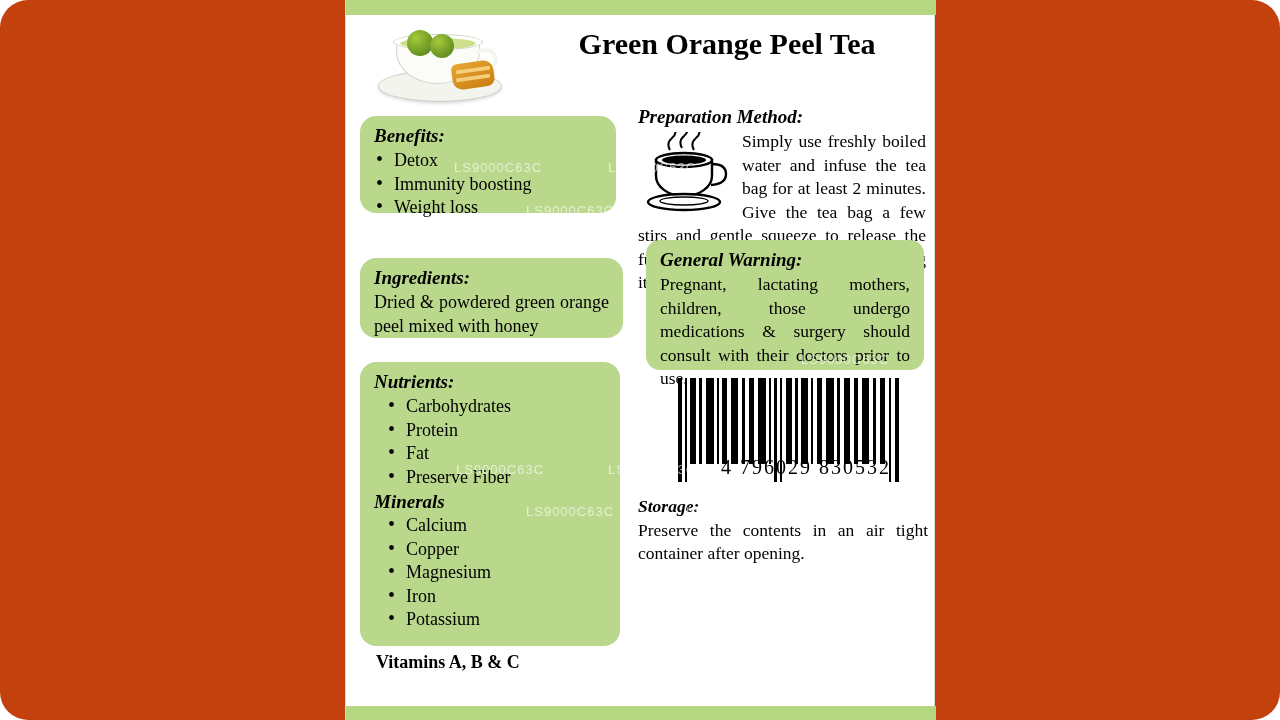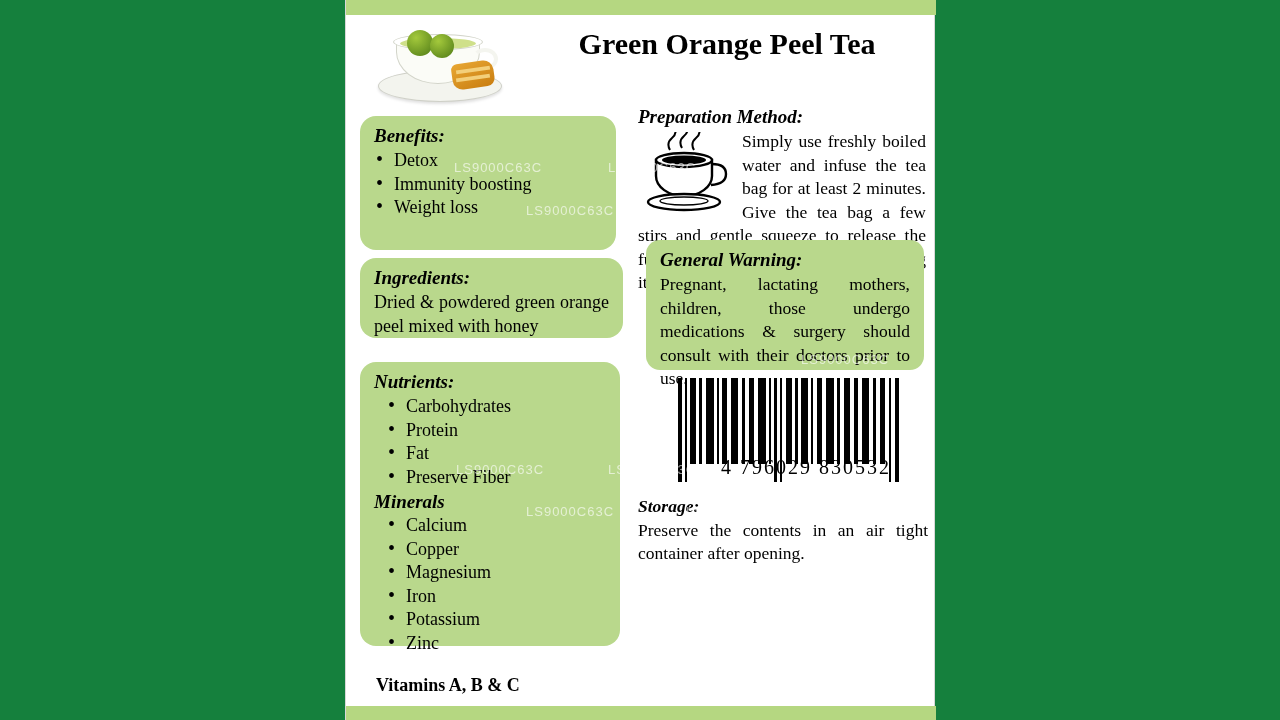--- a/index.html
+++ b/index.html
@@ -5,22 +5,23 @@
   * { box-sizing: border-box; }
   html, body {
     margin: 0; padding: 0;
     width: 1280px; height: 720px;
     background: #ffffff;
     font-family: "Liberation Serif", serif;
   }
   #page {
     position: relative;
     width: 1280px; height: 720px;
-    background: #15803d;
+    background: #c2410c;
     overflow: hidden;
+    border-radius: 28px;
   }
   .label-card {
     position: absolute;
     left: 345px; top: 0px;
     width: 590px; height: 720px;
     background: #ffffff;
     border-left: 1px solid #d8d8d8;
     border-right: 1px solid #d8d8d8;
   }
   .top-bar {
@@ -141,21 +142,21 @@
   }
   ul.bullets li:before {
     content: "\2022";
     position: absolute;
     left: 2px; top: -1px;
     font-size: 20px;
   }
   ul.bullets.indented li { padding-left: 32px; }
   ul.bullets.indented li:before { left: 14px; }
 
-  #benefits-box  { left: 14px; top: 116px; width: 256px; height: 134px; }
+  #benefits-box  { left: 14px; top: 116px; width: 256px; height: 97px; }
   #ingredients-box { left: 14px; top: 258px; width: 263px; height: 80px; }
   #ingredients-box p {
     margin: 0; font-size: 18px; line-height: 23.5px; text-align: justify;
   }
   #nutrients-box { left: 14px; top: 362px; width: 260px; height: 284px; }
   #nutrients-box .sub-head {
     margin: 1px 0 0 0;
     font-size: 19px; font-style: italic; font-weight: bold; line-height: 24px;
   }
   #nutrients-box .vitamins {
@@ -274,21 +275,20 @@
         <li>Fat</li>
         <li>Preserve Fiber</li>
       </ul>
       <p class="sub-head">Minerals</p>
       <ul class="bullets indented">
         <li>Calcium</li>
         <li>Copper</li>
         <li>Magnesium</li>
         <li>Iron</li>
         <li>Potassium</li>
-        <li>Zinc</li>
       </ul>
       <p class="vitamins">Vitamins  A, B &amp; C</p>
     </div>
 
     <div class="right-col">
       <p class="sec-head">Preparation Method:</p>
       <div class="tea-icon">
         <svg width="96" height="86" viewBox="0 0 96 86">
           <path d="M30 18 q-4 -7 2 -12 q6 -5 2 -12" stroke="#000" stroke-width="2" fill="none"></path>
           <path d="M42 16 q-4 -7 2 -12 q6 -5 2 -12" stroke="#000" stroke-width="2" fill="none"></path>

